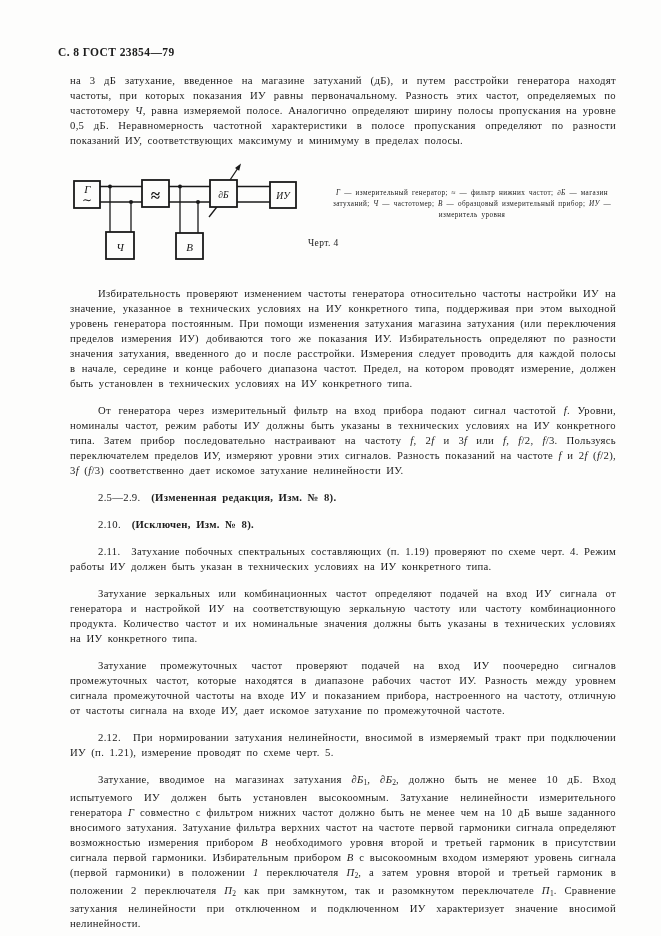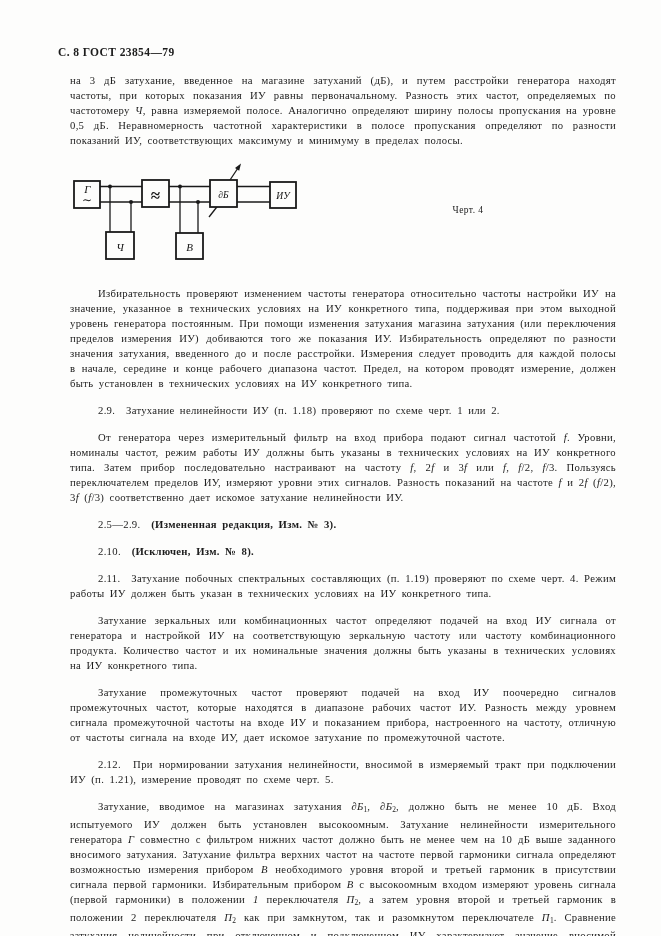--- a/index.html
+++ b/index.html
@@ -45,21 +45,20 @@
   .legend{
     font-size:7.2px;
     line-height:11px;
     text-align:center;
     letter-spacing:.4px;
     word-spacing:1.5px;
     color:#1c1c1c;
     margin:0 2px 0 10px;
   }
   .caption{
-    text-align:center;
     font-size:9.5px;
     margin-top:17px;
     letter-spacing:.4px;
   }
   svg text{font-family:"Liberation Serif","DejaVu Serif",serif;}
   .blk{fill:#fdfdfc;stroke:#1a1a1a;stroke-width:1.8;}
   .wire{stroke:#1a1a1a;stroke-width:1.3;fill:none;}
   .dot{fill:#1a1a1a;}
   .blklabel{font-style:italic;fill:#111;}
 </style>
@@ -121,28 +120,28 @@
           <rect class="blk" x="48" y="71" width="28" height="27"></rect>
           <text class="blklabel" x="62" y="89.5" font-size="11" text-anchor="middle">Ч</text>
         </g>
         <g>
           <rect class="blk" x="118" y="72" width="27" height="26"></rect>
           <text class="blklabel" x="131.5" y="89.5" font-size="11" text-anchor="middle">В</text>
         </g>
       </svg>
     </div>
     <div class="legend-col">
+      <p class="legend"><i>Г</i> — измерительный генератор; ≈ — фильтр нижних частот; <i>∂Б</i> — магазин затуханий; <i>Ч</i> — частотомер; <i>В</i> — образцовый измерительный прибор; <i>ИУ</i> — измеритель уровня</p>
       <p class="caption">Черт. 4</p>
     </div>
   </div>
 
   <p class="para ind">Избирательность проверяют изменением частоты генератора относительно частоты настройки ИУ на значение, указанное в технических условиях на ИУ конкретного типа, поддерживая при этом выходной уровень генератора постоянным. При помощи изменения затухания магазина затухания (или переключения пределов измерения ИУ) добиваются того же показания ИУ. Избирательность определяют по разности значения затухания, введенного до и после расстройки. Измерения следует проводить для каждой полосы в начале, середине и конце рабочего диапазона частот. Предел, на котором проводят измерение, должен быть установлен в технических условиях на ИУ конкретного типа.</p>
-  <p class="para ind">2.9.&nbsp; Затухание нелинейности ИУ (п. 1.18) проверяют по схеме черт. 1 или 2.</p>
   <p class="para ind">От генератора через измерительный фильтр на вход прибора подают сигнал частотой <i>f</i>. Уровни, номиналы частот, режим работы ИУ должны быть указаны в технических условиях на ИУ конкретного типа. Затем прибор последовательно настраивают на частоту <i>f</i>, 2<i>f</i> и 3<i>f</i> или <i>f</i>, <i>f</i>/2, <i>f</i>/3. Пользуясь переключателем пределов ИУ, измеряют уровни этих сигналов. Разность показаний на частоте <i>f</i> и 2<i>f</i> (<i>f</i>/2), 3<i>f</i> (<i>f</i>/3) соответственно дает искомое затухание нелинейности ИУ.</p>
-  <p class="para ind">2.5—2.9.&nbsp; <b>(Измененная редакция, Изм. № 3).</b></p>
+  <p class="para ind">2.5—2.9.&nbsp; <b>(Измененная редакция, Изм. № 8).</b></p>
   <p class="para ind">2.10.&nbsp; <b>(Исключен, Изм. № 8).</b></p>
   <p class="para ind">2.11.&nbsp; Затухание побочных спектральных составляющих (п. 1.19) проверяют по схеме черт. 4. Режим работы ИУ должен быть указан в технических условиях на ИУ конкретного типа.</p>
   <p class="para ind">Затухание зеркальных или комбинационных частот определяют подачей на вход ИУ сигнала от генератора и настройкой ИУ на соответствующую зеркальную частоту или частоту комбинационного продукта. Количество частот и их номинальные значения должны быть указаны в технических условиях на ИУ конкретного типа.</p>
   <p class="para ind">Затухание промежуточных частот проверяют подачей на вход ИУ поочередно сигналов промежуточных частот, которые находятся в диапазоне рабочих частот ИУ. Разность между уровнем сигнала промежуточной частоты на входе ИУ и показанием прибора, настроенного на частоту, отличную от частоты сигнала на входе ИУ, дает искомое затухание по промежуточной частоте.</p>
   <p class="para ind">2.12.&nbsp; При нормировании затухания нелинейности, вносимой в измеряемый тракт при подключении ИУ (п. 1.21), измерение проводят по схеме черт. 5.</p>
   <p class="para ind">Затухание, вводимое на магазинах затухания <i>∂Б</i><sub>1</sub>, <i>∂Б</i><sub>2</sub>, должно быть не менее 10 дБ. Вход испытуемого ИУ должен быть установлен высокоомным. Затухание нелинейности измерительного генератора <i>Г</i> совместно с фильтром нижних частот должно быть не менее чем на 10 дБ выше заданного вносимого затухания. Затухание фильтра верхних частот на частоте первой гармоники сигнала определяют возможностью измерения прибором <i>В</i> необходимого уровня второй и третьей гармоник в присутствии сигнала первой гармоники. Избирательным прибором <i>В</i> с высокоомным входом измеряют уровень сигнала (первой гармоники) в положении <i>1</i> переключателя <i>П</i><sub>2</sub>, а затем уровня второй и третьей гармоник в положении 2 переключателя <i>П</i><sub>2</sub> как при замкнутом, так и разомкнутом переключателе <i>П</i><sub>1</sub>. Сравнение затухания нелинейности при отключенном и подключенном ИУ характеризует значение вносимой нелинейности.</p>
 
 </div>
 
 </body></html>

